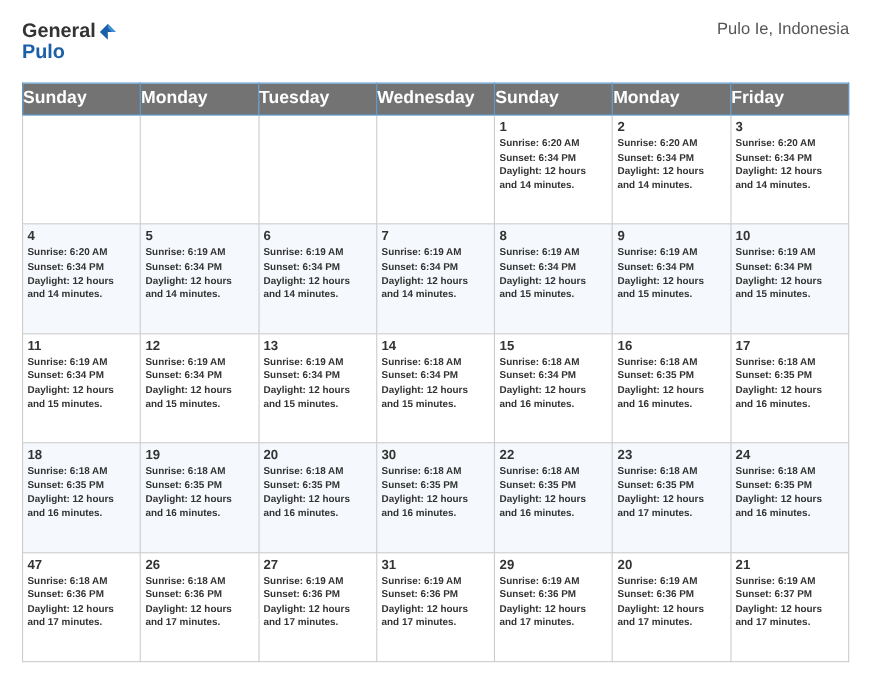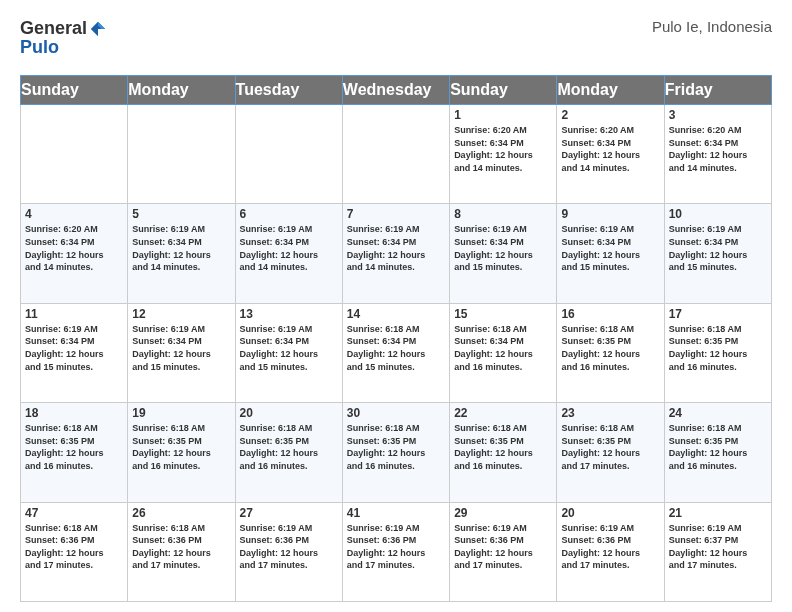--- a/index.html
+++ b/index.html
@@ -261,21 +261,21 @@
           </td>
           <td>
             <span class="day-number">26</span>
             <div class="day-info">Sunrise: 6:18 AM<br>Sunset: 6:36 PM<br>Daylight: 12 hours<br>and 17 minutes.</div>
           </td>
           <td>
             <span class="day-number">27</span>
             <div class="day-info">Sunrise: 6:19 AM<br>Sunset: 6:36 PM<br>Daylight: 12 hours<br>and 17 minutes.</div>
           </td>
           <td>
-            <span class="day-number">41</span>
+            <span class="day-number">31</span>
             <div class="day-info">Sunrise: 6:19 AM<br>Sunset: 6:36 PM<br>Daylight: 12 hours<br>and 17 minutes.</div>
           </td>
           <td>
             <span class="day-number">29</span>
             <div class="day-info">Sunrise: 6:19 AM<br>Sunset: 6:36 PM<br>Daylight: 12 hours<br>and 17 minutes.</div>
           </td>
           <td>
             <span class="day-number">20</span>
             <div class="day-info">Sunrise: 6:19 AM<br>Sunset: 6:36 PM<br>Daylight: 12 hours<br>and 17 minutes.</div>
           </td>

